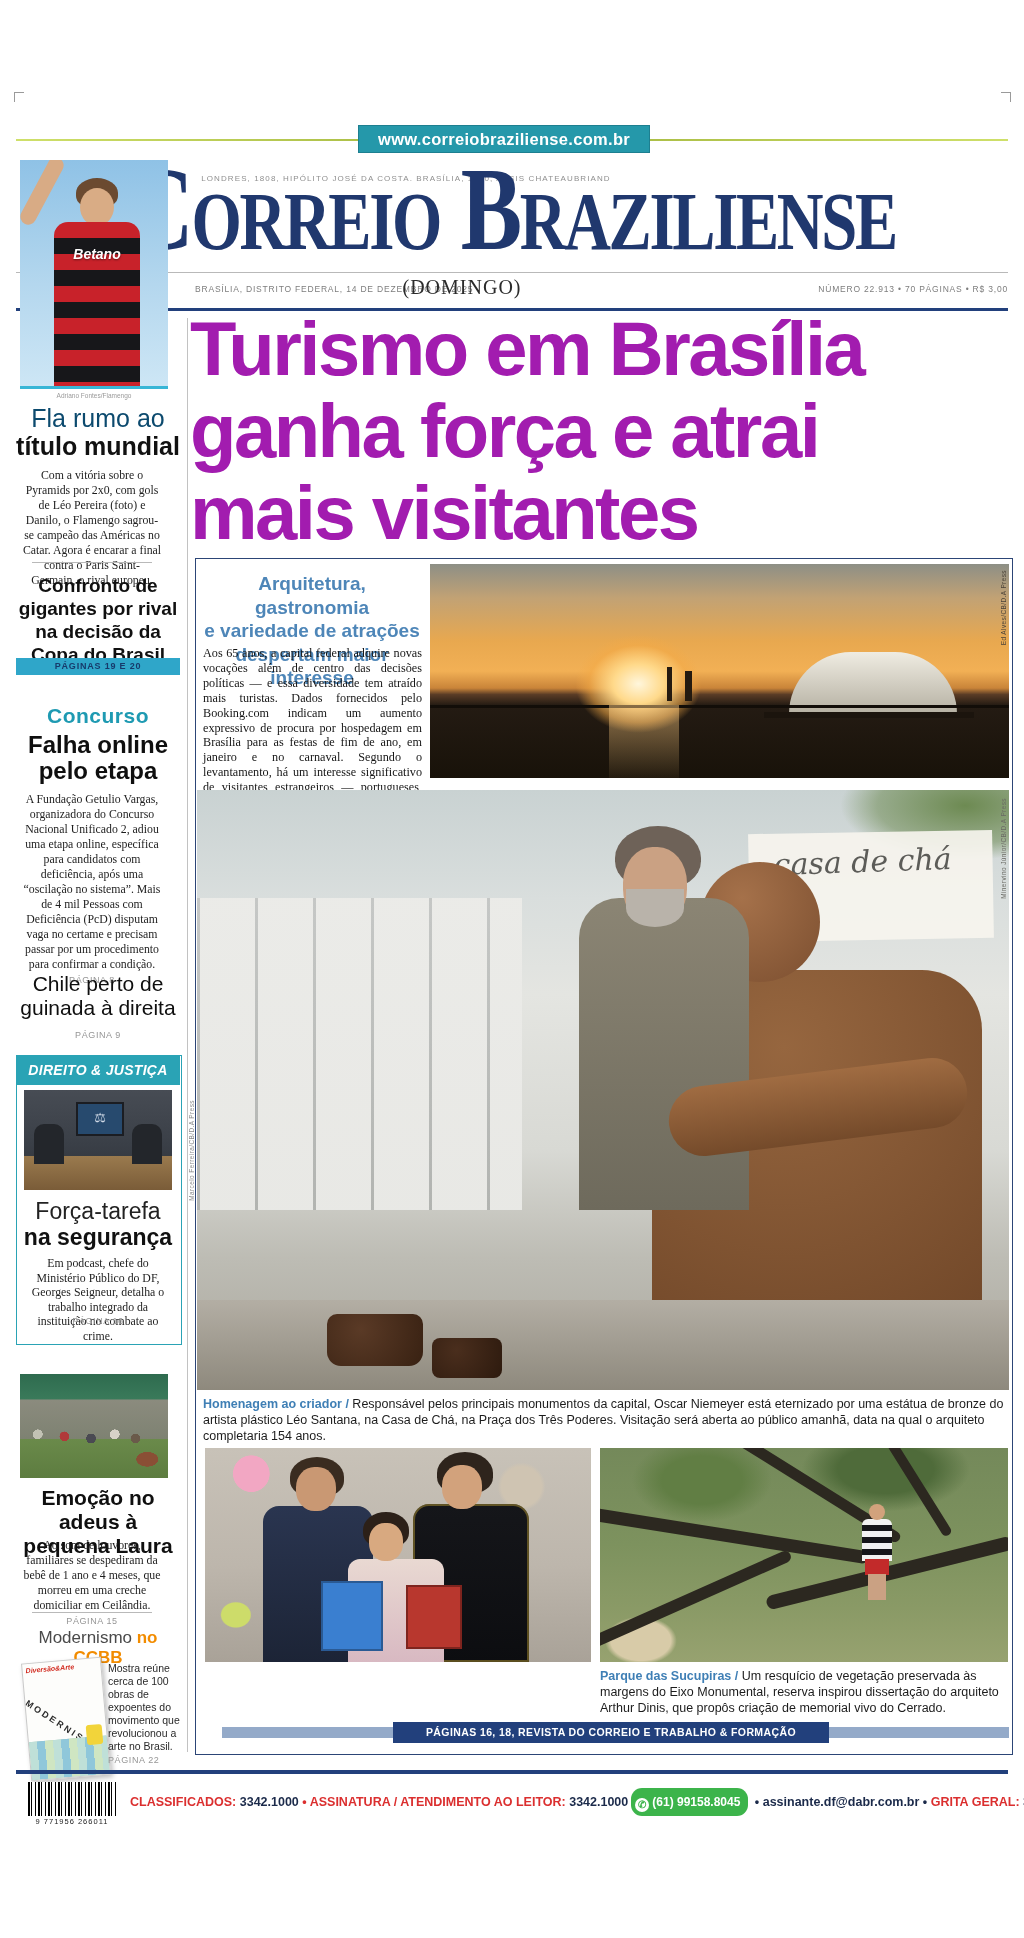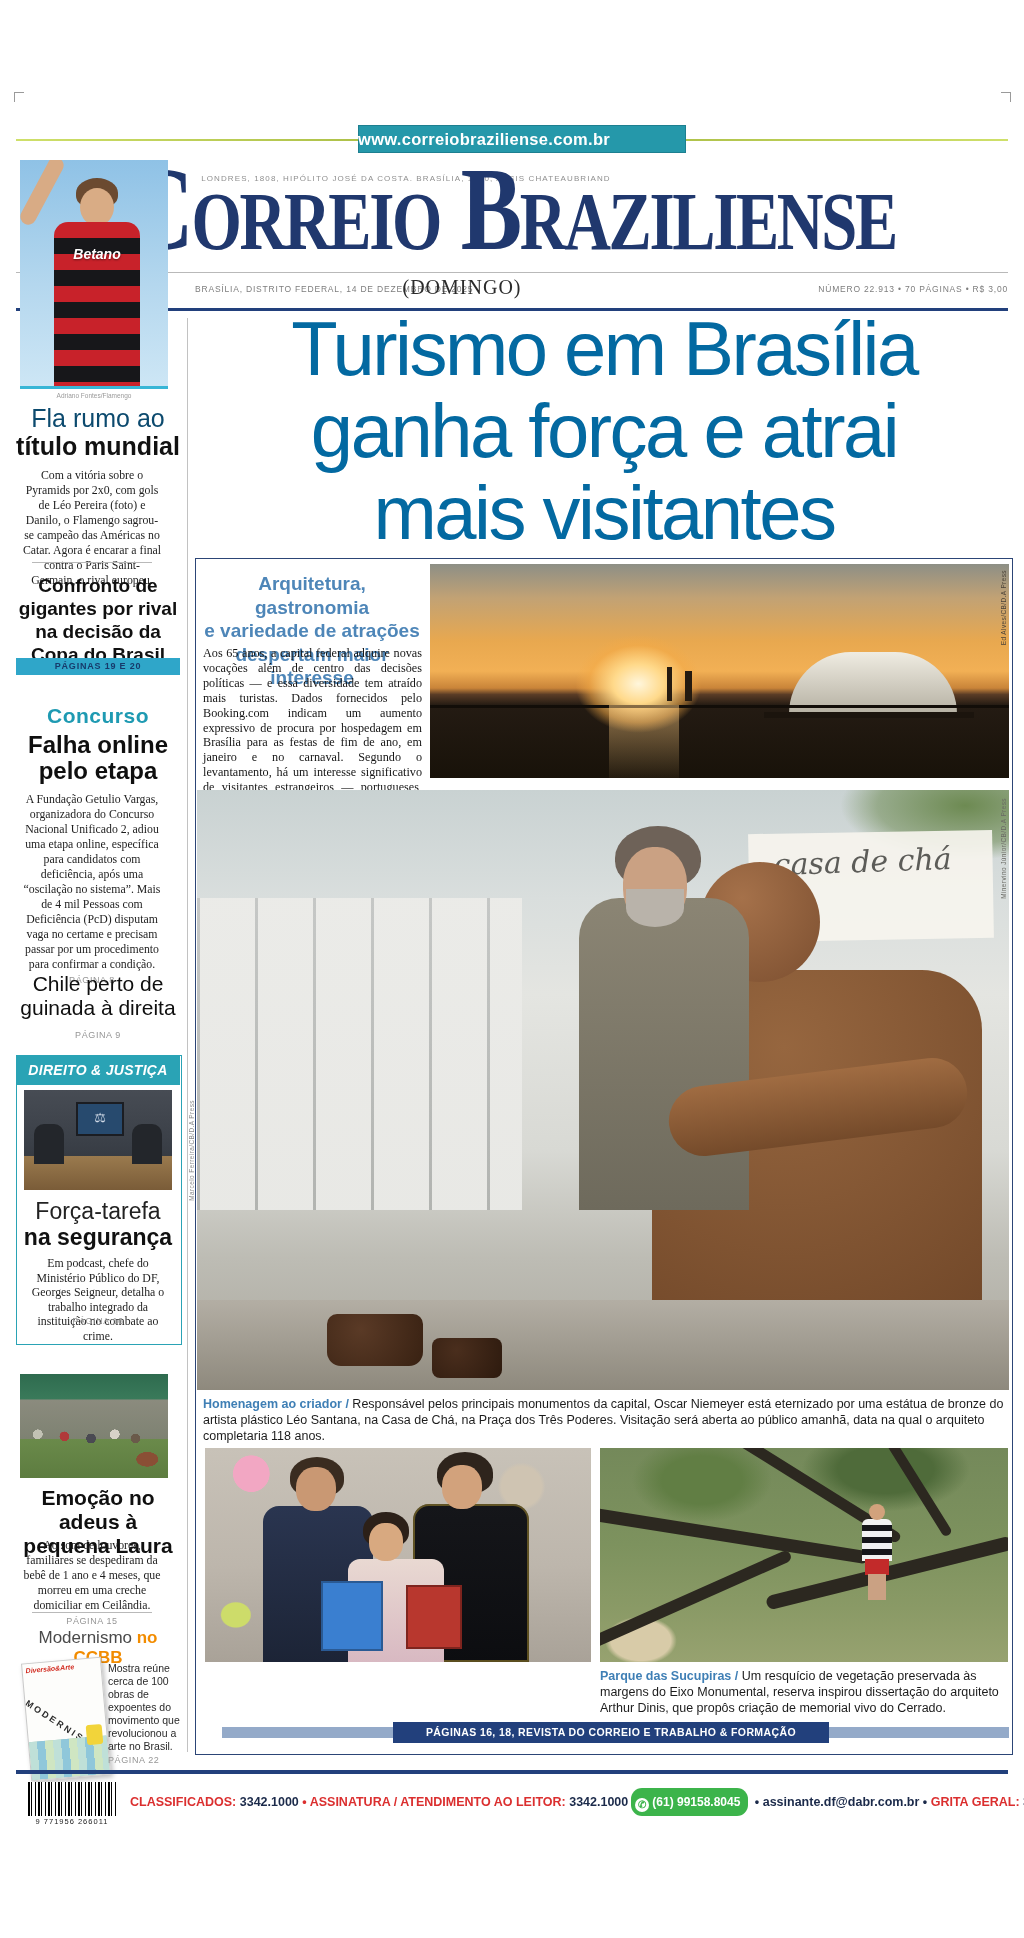--- a/index.html
+++ b/index.html
@@ -7,22 +7,22 @@
           font-family:"Liberation Sans", sans-serif;color:#1a1a1a;}
   .abs{position:absolute;}
   .serif{font-family:"Liberation Serif", serif;}
   .rule{background:#b9b9b9;height:1px;}
   .crop{width:9px;height:9px;border-left:1px solid #9a9a9a;border-top:1px solid #9a9a9a;}
   .pageref{color:#969696;font-family:"Liberation Sans",sans-serif;font-size:9px;letter-spacing:.6px;}
   .vcredit{writing-mode:vertical-rl;transform:rotate(180deg);font-size:6.5px;color:#8a8a8a;letter-spacing:.4px;white-space:nowrap;}
 
   
   .greenline{left:16px;width:992px;top:139px;height:2px;background:linear-gradient(90deg,#cfe06a,#9fb33a,#cfe06a);}
-  .urlbar{left:358px;top:125px;width:328px;height:28px;background:#2598aa;color:#fff;font-weight:bold;
-          font-size:16.5px;line-height:28px;letter-spacing:.3px;box-shadow:0 0 0 1px #1d7f90 inset;}
+  .urlbar{left:358px;top:125px;width:292px;height:28px;background:#2598aa;color:#fff;font-weight:bold;
+          font-size:16.5px;line-height:28px;text-align:center;letter-spacing:.3px;box-shadow:0 0 0 1px #1d7f90 inset;}
   .tagline{left:0;top:174px;width:812px;text-align:center;font-size:8px;color:#8f8f8f;letter-spacing:1.1px;}
   .masthead{left:0;top:156px;width:1024px;text-align:center;color:#20386e;font-family:"Liberation Serif",serif;
             font-weight:bold;font-variant:small-caps;font-size:118px;line-height:108px;white-space:nowrap;}
   .masthead>span{display:inline-block;transform:scaleX(.78);transform-origin:50% 50%;letter-spacing:-3px;}
   .dl-left{left:195px;top:284px;font-size:8.5px;color:#7d7d7d;letter-spacing:.8px;}
   .dl-center{left:377px;top:276px;width:170px;text-align:center;font-family:"Liberation Serif",serif;font-size:20px;color:#2b2b2b;letter-spacing:1px;}
   .dl-right{right:16px;top:284px;font-size:8.5px;color:#7d7d7d;letter-spacing:.8px;text-align:right;}
   .navyrule{left:16px;top:308px;width:992px;height:3px;background:#22407c;}
   .colrule{left:187px;top:318px;width:1px;height:1434px;background:#c2c2c2;}
   .photo{position:absolute;overflow:hidden;}
@@ -81,21 +81,21 @@
   .magcover .mosaic{position:absolute;left:0;bottom:0;width:100%;height:38px;
             background:repeating-linear-gradient(90deg,#bfe0d8 0 8px,#8fc7da 8px 16px,#cfe6c2 16px 24px),
                        linear-gradient(#9fc7b8,#9fc7b8);}
   .magcover .sticker{position:absolute;right:4px;bottom:30px;width:16px;height:20px;background:#f2d43a;border-radius:3px;}
   .ccbb-body{left:108px;top:1662px;width:72px;text-align:left;font-size:10.5px;line-height:13px;color:#2a2a2a;}
   .barcode{left:28px;top:1782px;width:88px;height:34px;background:
       repeating-linear-gradient(90deg,#000 0 2px,#fff 2px 3px,#000 3px 4px,#fff 4px 7px,#000 7px 8px,#fff 8px 10px);}
   .barcode-num{left:24px;top:1817px;width:96px;text-align:center;font-size:7.5px;color:#222;letter-spacing:1px;}
 
   
-  .mainhead{left:190px;top:308px;width:828px;text-align:center;font-weight:400;color:#0369a1;
+  .mainhead{left:190px;top:308px;width:828px;font-weight:700;color:#a21caf;
             font-size:76px;line-height:82px;letter-spacing:-2.5px;}
   .featframe{left:195px;top:558px;width:816px;height:1195px;border:1.5px solid #2c4576;}
   .subhead{left:201px;top:572px;width:222px;text-align:center;font-size:19px;line-height:23.5px;font-weight:bold;color:#4e86b8;}
   .lead{left:203px;top:646px;width:219px;text-align:justify;font-size:12.2px;line-height:14.9px;color:#151515;}
   .sunset{left:430px;top:564px;width:579px;height:214px;background:
       radial-gradient(90px 70px at 36% 56%, #fff6dc 0%, #ffd98a 28%, rgba(244,170,70,.55) 55%, rgba(244,170,70,0) 70%),
       linear-gradient(180deg,#8d8f86 0%,#c2a274 16%,#e8a84f 36%,#f2b055 50%,#c98439 58%,#5a3c26 61%,#241b13 66%,#181209 100%);}
   .sunset .dome{position:absolute;right:9%;top:41%;width:168px;height:62px;border-radius:84px 84px 0 0;
       background:linear-gradient(180deg,#efece2,#b5b0a2);}
   .sunset .base{position:absolute;right:6%;top:69%;width:210px;height:6px;background:#1b140d;}
@@ -294,21 +294,21 @@
     <div class="man-face"></div>
     <div class="man-beard"></div>
     <div class="st-arm"></div>
     <div class="tabletop"></div>
     <div class="mug"></div>
     <div class="mug2"></div>
     <div class="vcredit" style="position:absolute;right:2px;top:8px;color:#6a6a64">Minervino Júnior/CB/D.A Press</div>
   </div>
 
   <div class="abs statcap">
-    <span class="caplead">Homenagem ao criador / </span><span>Responsável pelos principais monumentos da capital, Oscar Niemeyer está eternizado por uma estátua de bronze do artista plástico Léo Santana, na Casa de Chá, na Praça dos Três Poderes. Visitação será aberta ao público amanhã, data na qual o arquiteto completaria 118 anos.</span>
+    <span class="caplead">Homenagem ao criador / </span><span>Responsável pelos principais monumentos da capital, Oscar Niemeyer está eternizado por uma estátua de bronze do artista plástico Léo Santana, na Casa de Chá, na Praça dos Três Poderes. Visitação será aberta ao público amanhã, data na qual o arquiteto completaria 154 anos.</span>
   </div>
 
   <div class="abs photo kids">
     <div class="boy1t"></div>
     <div class="boy1h"></div>
     <div class="boy1f"></div>
     <div class="boy2t"></div>
     <div class="boy2h"></div>
     <div class="boy2f"></div>
     <div class="girlt"></div>

